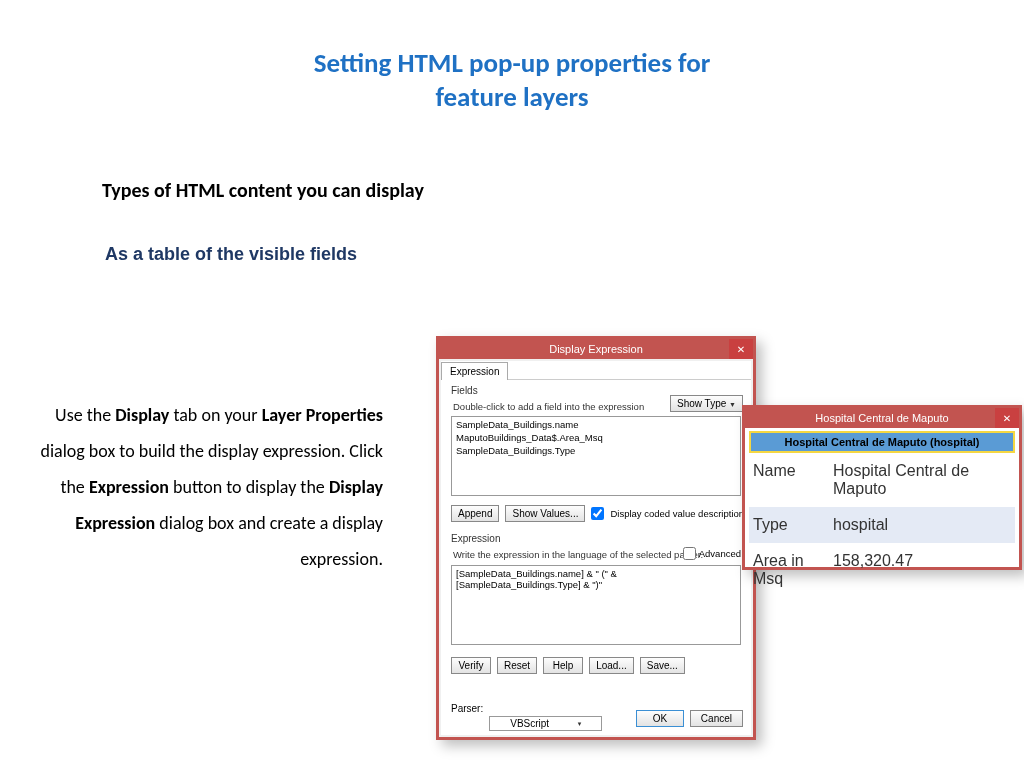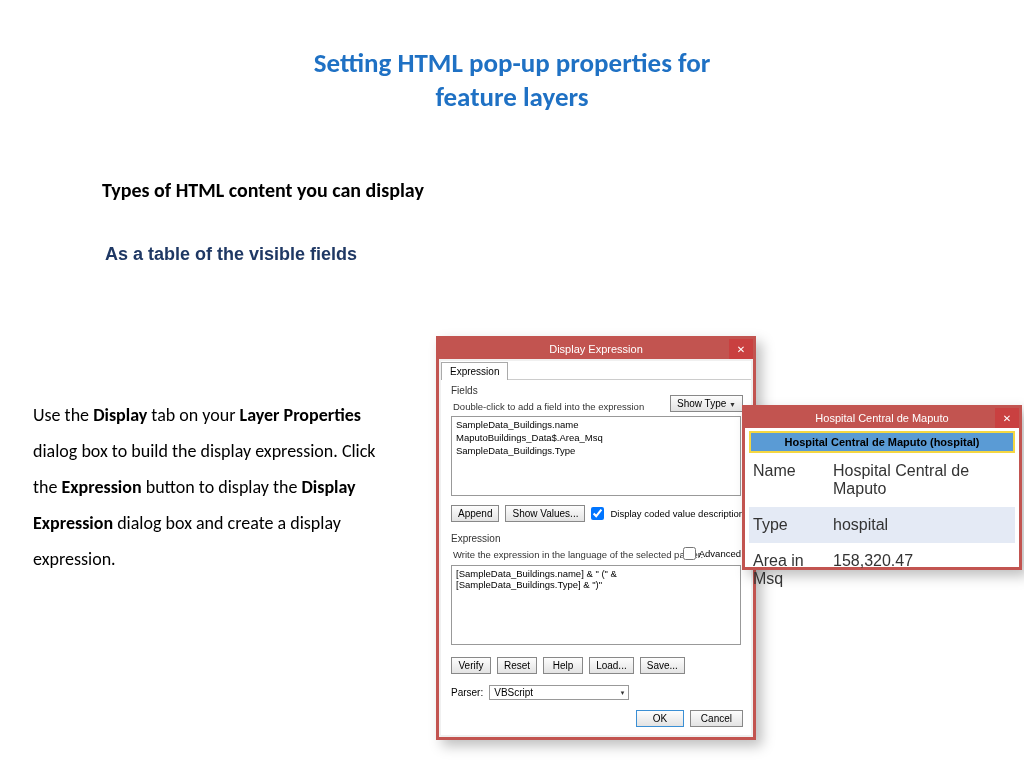--- a/index.html
+++ b/index.html
@@ -1,41 +1,41 @@
 <!DOCTYPE html>
 <html><head>
 <meta charset="utf-8">
 <style>
   * { box-sizing: border-box; margin: 0; padding: 0; }
   body { width: 1024px; height: 768px; background: #fff; font-family: Calibri, Arial, sans-serif; position: relative; overflow: hidden; }
   .slide-title { text-align: center; color: #1f71c4; font-weight: bold; font-size: 27px; line-height: 1.25; padding-top: 46px; }
   .subheading1 { font-size: 20px; font-weight: bold; color: #000; position: absolute; left: 102px; top: 178px; }
   .subheading2 { font-family: Verdana, Arial, sans-serif; font-size: 18px; font-weight: bold; color: #1f3864; position: absolute; left: 105px; top: 244px; }
-  .body-text { position: absolute; left: 33px; top: 397px; width: 350px; font-size: 18px; color: #000; line-height: 2.0; }
+  .body-text { position: absolute; left: 33px; top: 397px; width: 350px; font-size: 18px; color: #000; line-height: 2.0; text-align: right; }
   .body-text b { font-weight: bold; }
 
   
   .dlg1 { position: absolute; left: 436px; top: 336px; width: 320px; height: 404px; border: 3px solid #c25450; background: #f0f0f0; box-shadow: 6px 6px 12px rgba(0,0,0,0.25); font-size: 10px; font-family: Tahoma, Arial, sans-serif; }
   .dlg1-titlebar { background: #c25450; color: #fff; height: 20px; display: flex; align-items: center; justify-content: center; position: relative; font-size: 11px; }
   .dlg1-close { position: absolute; right: 0; top: 0; width: 24px; height: 20px; background: #c94040; color: #fff; display: flex; align-items: center; justify-content: center; font-size: 10px; }
   .dlg1-body { background: #fff; margin: 2px; height: calc(100% - 24px); position: relative; }
   .dlg1-tabs { display: flex; border-bottom: 1px solid #ccc; }
   .dlg1-tab { padding: 3px 8px; border: 1px solid #aaa; border-bottom: none; background: #fff; position: relative; top: 1px; font-size: 10px; }
   .fieldset-label { position: absolute; left: 10px; top: 24px; font-size: 10px; color: #333; }
   .dlg1-hint { position: absolute; left: 12px; top: 40px; font-size: 9.5px; color: #333; }
   .showtype-btn { position: absolute; right: 8px; top: 34px; }
   .fields-list { position: absolute; left: 10px; top: 55px; right: 10px; height: 80px; border: 1px solid #999; background: #fff; padding: 2px 4px; font-size: 9.5px; line-height: 1.35; overflow: hidden; }
   .midrow { position: absolute; left: 10px; top: 144px; display: flex; align-items: center; gap: 6px; font-size: 9.5px; }
   .exp-label { position: absolute; left: 10px; top: 172px; font-size: 10px; color: #333; }
   .exp-hint { position: absolute; left: 12px; top: 188px; font-size: 9.5px; color: #333; }
   .adv-check { position: absolute; right: 10px; top: 186px; font-size: 9.5px; display: flex; align-items: center; gap: 3px; }
   .exp-area { position: absolute; left: 10px; top: 204px; right: 10px; height: 80px; border: 1px solid #999; background: #fff; padding: 2px 4px; font-size: 9.5px; overflow: hidden; }
   .btnrow { position: absolute; left: 10px; top: 296px; display: flex; gap: 6px; }
   .parser-row { position: absolute; left: 10px; top: 324px; display: flex; align-items: center; gap: 6px; font-size: 10px; }
-  .parser-select { border: 1px solid #999; padding: 1px 4px; width: 140px; background: #fff; display: flex; justify-content: space-between; align-items: center; font-size: 10px; }
+  .parser-select { border: 1px solid #999; padding: 1px 20px; width: 113px; background: #fff; display: flex; justify-content: space-between; align-items: center; font-size: 10px; margin-top: 31px; }
   .okcancel { position: absolute; right: 8px; bottom: 8px; display: flex; gap: 6px; align-items: center; }
   .winbtn { border: 1px solid #888; background: linear-gradient(#fdfdfd, #e3e3e3); padding: 2px 10px; font-size: 10px; min-width: 48px; text-align: center; }
   .winbtn.small { min-width: 40px; padding: 2px 6px; }
   .okbtn { border: 1px solid #3b8fd4; }
   .tri { font-size: 7px; color: #333; }
 
   
   .dlg2 { position: absolute; left: 742px; top: 405px; width: 280px; height: 165px; border: 3px solid #c25450; background: #fff; box-shadow: 6px 6px 12px rgba(0,0,0,0.25); font-size: 11px; font-family: Tahoma, Arial, sans-serif; }
   .dlg2-titlebar { background: #c25450; color: #fff; height: 20px; display: flex; align-items: center; justify-content: center; position: relative; font-size: 11px; }
   .dlg2-close { position: absolute; right: 0; top: 0; width: 24px; height: 20px; background: #c94040; color: #fff; display: flex; align-items: center; justify-content: center; font-size: 10px; }

